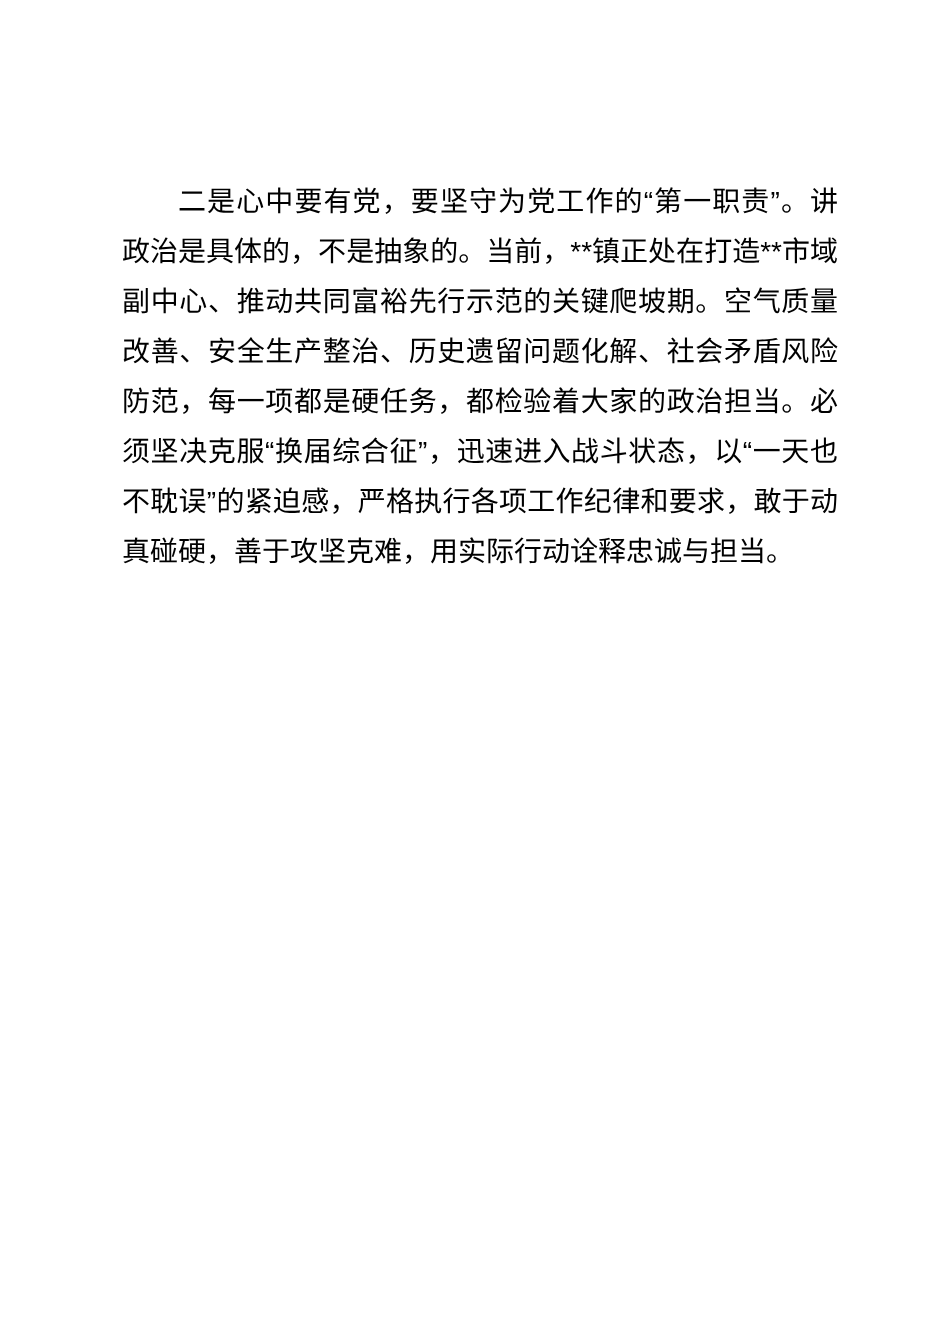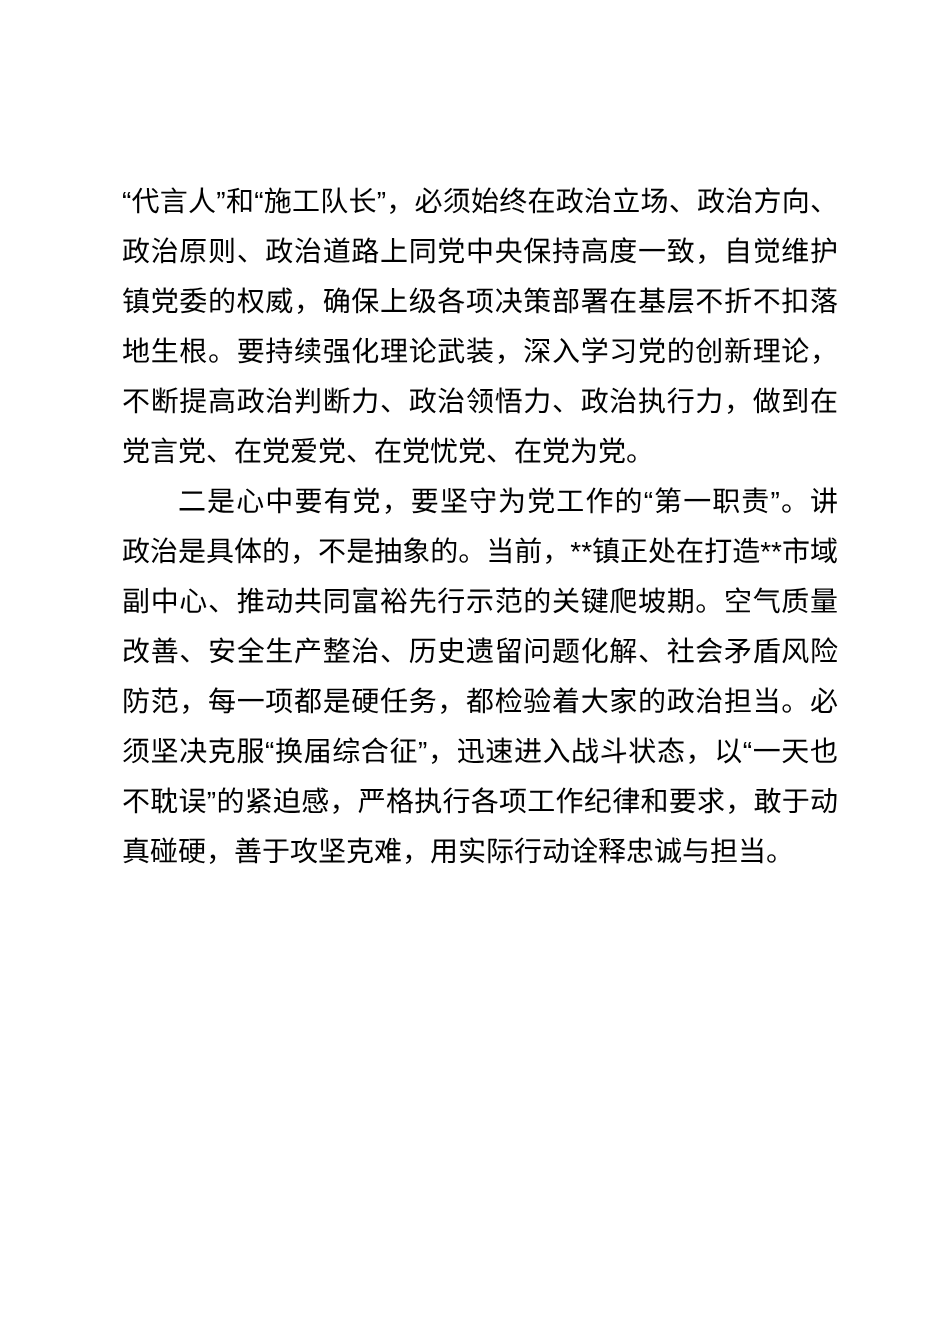--- a/index.html
+++ b/index.html
@@ -33,16 +33,15 @@
   }
   .content p.indent {
     text-indent: 2em;
   }
 </style>
 </head>
 <body>
 
 <div class="page">
   <div class="content">
-    <p>“代言人”和“施工队长”，必须始终在政治立场、政治方向、政治原则、政治道路上同党中央保持高度一致，自觉维护镇党委的权威，确保上级各项决策部署在基层不折不扣落地生根。要持续强化理论武装，深入学习党的创新理论，不断提高政治判断力、政治领悟力、政治执行力，做到在党言党、在党爱党、在党忧党、在党为党。</p>
     <p class="indent">二是心中要有党，要坚守为党工作的“第一职责”。讲政治是具体的，不是抽象的。当前，**镇正处在打造**市域副中心、推动共同富裕先行示范的关键爬坡期。空气质量改善、安全生产整治、历史遗留问题化解、社会矛盾风险防范，每一项都是硬任务，都检验着大家的政治担当。必须坚决克服“换届综合征”，迅速进入战斗状态，以“一天也不耽误”的紧迫感，严格执行各项工作纪律和要求，敢于动真碰硬，善于攻坚克难，用实际行动诠释忠诚与担当。</p>
   </div>
 </div>
 
 </body></html>

